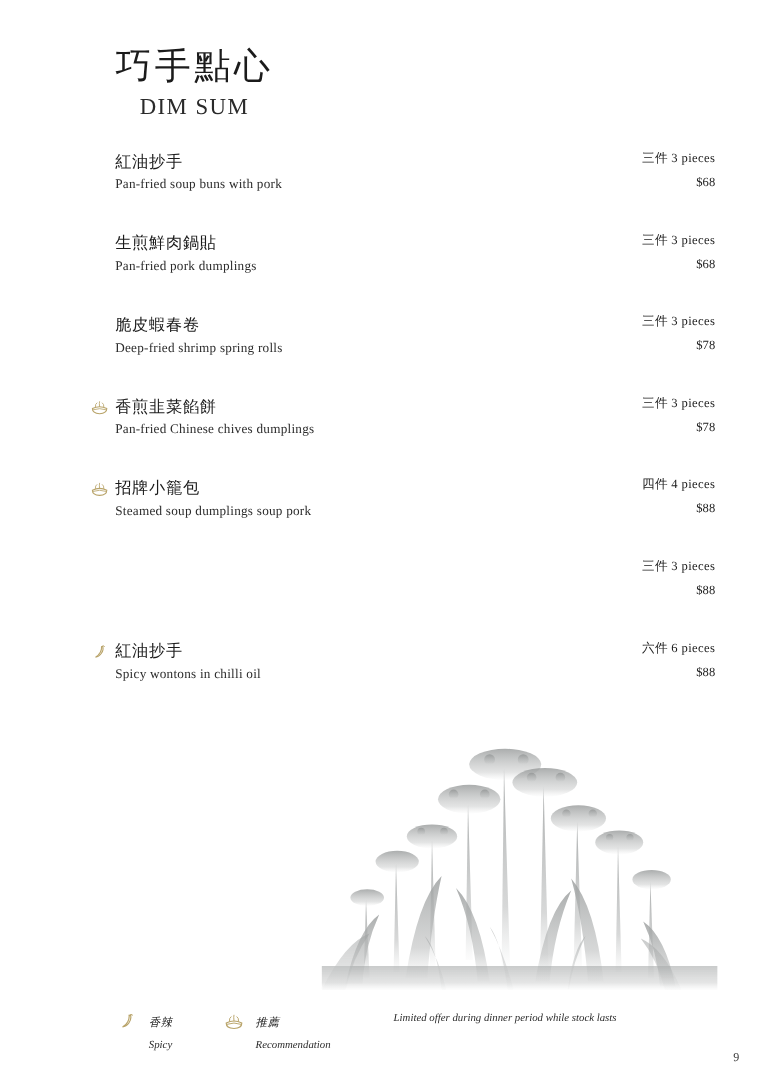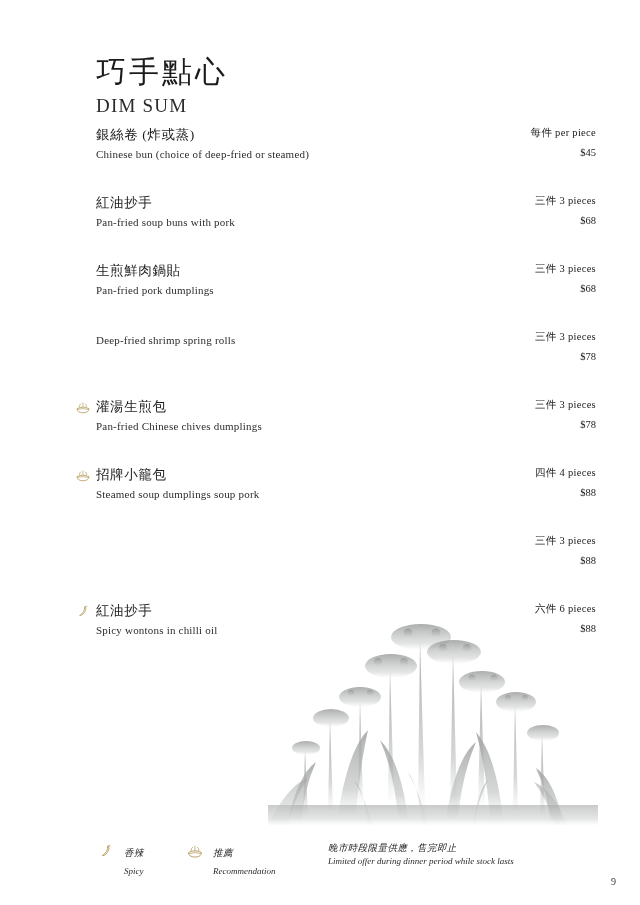--- a/index.html
+++ b/index.html
@@ -19,21 +19,22 @@
     position: absolute;
     inset: 0;
     width: 640px;
     height: 905px;
   }
 
   
   .header {
     position: absolute;
     left: 96px;
-    top: 52px;
+    top: 36px;
+    text-align: center;
   }
   .title-zh {
     font-family: "Liberation Serif", serif;
     font-size: 30px;
     letter-spacing: 3px;
     color: #1b1b1b;
     line-height: 1.3;
     font-weight: 400;
   }
   .title-en {
@@ -177,30 +178,20 @@
 
 <div class="page">
 
   <div class="header">
     <div class="title-zh">巧手點心</div>
     <div class="title-en">DIM SUM</div>
   </div>
 
   <div class="menu">
 
-    <div class="menu-item">
-      <div class="item-left">
-        <div class="name-zh">銀絲卷 (炸或蒸)</div>
-        <div class="name-en">Chinese bun (choice of deep-fried or steamed)</div>
-      </div>
-      <div class="item-right">
-        <div class="unit">每件 per piece</div>
-        <div class="price">$45</div>
-      </div>
-    </div>
 
     <div class="menu-item">
       <div class="item-left">
         <div class="name-zh">紅油抄手</div>
         <div class="name-en">Pan-fried soup buns with pork</div>
       </div>
       <div class="item-right">
         <div class="unit">三件 3 pieces</div>
         <div class="price">$68</div>
       </div>
@@ -212,40 +203,41 @@
         <div class="name-en">Pan-fried pork dumplings</div>
       </div>
       <div class="item-right">
         <div class="unit">三件 3 pieces</div>
         <div class="price">$68</div>
       </div>
     </div>
 
     <div class="menu-item">
       <div class="item-left">
+        <div class="name-zh">脆皮蝦春卷</div>
         <div class="name-en">Deep-fried shrimp spring rolls</div>
       </div>
       <div class="item-right">
         <div class="unit">三件 3 pieces</div>
         <div class="price">$78</div>
       </div>
     </div>
 
     <div class="menu-item">
       <div class="item-left">
         <span class="marker">
           <svg width="18" height="16" viewBox="0 0 18 16">
             <path d="M3 9.5 Q9 6.5 15 9.5 Q15 13.5 9 13.8 Q3 13.5 3 9.5 Z" fill="none" stroke="#b9a46a" stroke-width="0.9"></path>
             <path d="M3.2 10.6 Q9 8.5 14.8 10.6" fill="none" stroke="#b9a46a" stroke-width="0.7"></path>
             <path d="M5.5 8.4 Q5.2 5.6 7 4.6" fill="none" stroke="#b9a46a" stroke-width="0.7"></path>
             <path d="M12.5 8.4 Q12.8 5.6 11 4.6" fill="none" stroke="#b9a46a" stroke-width="0.7"></path>
             <path d="M9 8.2 Q8.6 4.8 9 3.4" fill="none" stroke="#b9a46a" stroke-width="0.7"></path>
           </svg>
         </span>
-        <div class="name-zh">灌湯生煎包</div>
+        <div class="name-zh">香煎韭菜餡餅</div>
         <div class="name-en">Pan-fried Chinese chives dumplings</div>
       </div>
       <div class="item-right">
         <div class="unit">三件 3 pieces</div>
         <div class="price">$78</div>
       </div>
     </div>
 
     <div class="menu-item">
       <div class="item-left">
@@ -390,20 +382,19 @@
           <path d="M10 9.1 Q9.6 5.3 10 3.7" fill="none" stroke="#b9a46a" stroke-width="0.8"></path>
         </svg>
       </span>
       <span>
         <span class="legend-text-zh">推薦</span><br>
         <span class="legend-text-en">Recommendation</span>
       </span>
     </div>
 
     <div class="note">
-      <div class="note-zh">晚市時段限量供應，售完即止</div>
       <div class="note-en">Limited offer during dinner period while stock lasts</div>
     </div>
   </div>
 
   <div class="page-number">9</div>
 
 </div>
 
 </body></html>

